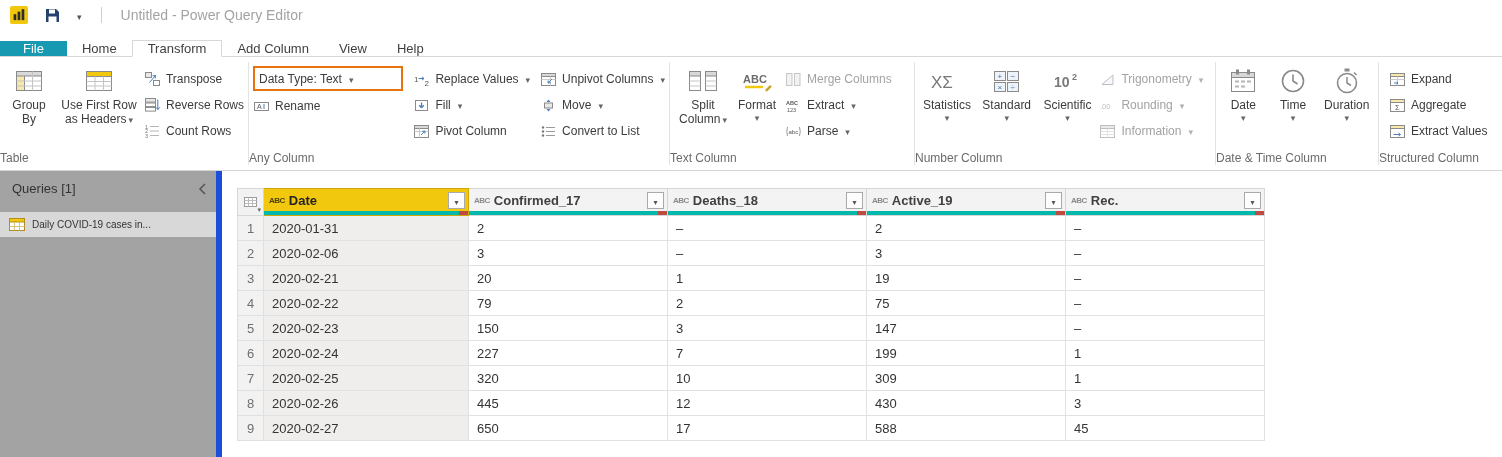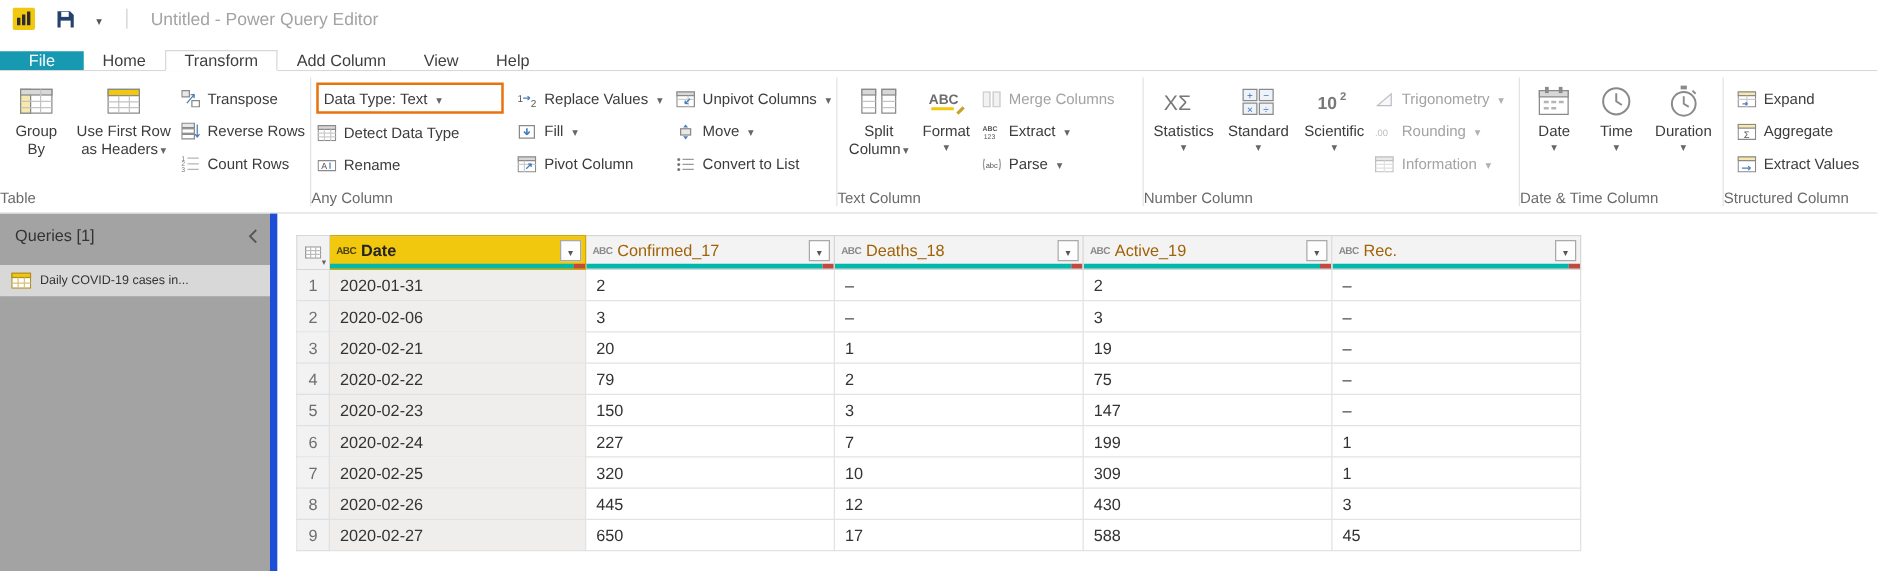--- a/index.html
+++ b/index.html
@@ -45,21 +45,21 @@
     overflow:hidden;white-space:nowrap}
   .qitem.selected{background:#d8d8d8}
   .gridwrap{flex:1;padding:17px 0 0 15px;overflow:hidden;background:#fff}
   table.grid{border-collapse:collapse;table-layout:fixed;width:1027px;font-size:13px}
   .grid th,.grid td{border:1px solid #e2e2e2;overflow:hidden;white-space:nowrap}
   th.corner{background:#f2f2f2;border:1px solid #d6d6d6;height:26px;position:relative}
   .corner-caret::after{content:"▾";font-size:7px;color:#666;position:absolute;right:2px;bottom:1px}
   th.colh{padding:0;height:26px;background:#f3f3f3;border:1px solid #d6d6d6;vertical-align:bottom}
   th.colh .hrow{display:flex;align-items:center;gap:4px;height:22px;padding:0 3px 0 5px}
   .tglyph{font-size:8px;font-weight:bold;color:#8a8a8a;letter-spacing:-.5px}
-  .cname{flex:1;text-align:left;color:#a16207;font-weight:normal}
+  .cname{flex:1;text-align:left;color:#404040;font-weight:bold}
   th.colh.sel{background:#f2c80f;border-color:#cfa70a}
   th.colh.sel .cname{color:#252423;font-weight:bold}
   th.colh.sel .tglyph{color:#4d420e}
   .fbtn{width:17px;height:17px;flex:0 0 17px;border:1px solid #a9a9a9;background:#fdfdfd;
     display:flex;align-items:center;justify-content:center}
   .fcaret::after{content:"▾";font-size:8px;color:#555}
   .qbar{height:4px;display:flex}
   .qok{flex:1;background:#01b8aa}
   .qerr{width:9px;background:#bf4a3f}
   td.rownum{background:#f2f2f2;color:#6f6f6f;text-align:center;height:25px;border:1px solid #e0e0e0}
@@ -170,30 +170,20 @@
         <div class="smallcol" style="width:158px">
           <div class="hlbox">
             <div class="smbtn">
               <span>Data Type: Text</span>
                 <span class="caret"></span>
             </div>
           </div>
           <div class="smbtn">
             <span class="sicon">
               <svg width="15" height="13">
-                  <rect x="0.5" y="0.5" width="14" height="12" fill="#fff" stroke="#8a8a8a"></rect>
-                  <rect x="0.5" y="0.5" width="14" height="3" fill="#d8d8d8" stroke="#8a8a8a"></rect>
-                  <path d="M0.5 6.5h14M0.5 9.5h14M5.5 3.5v9M10.5 3.5v9" stroke="#ccc"></path>
-                </svg>
-            </span>
-              <span>Detect Data Type</span>
-          </div>
-          <div class="smbtn">
-            <span class="sicon">
-              <svg width="15" height="13">
                   <rect x="0.5" y="2.5" width="14" height="8" fill="#fff" stroke="#8a8a8a"></rect>
                   <text x="3" y="9.3" font-size="7" fill="#555">A</text>
                   <line x1="10" y1="4" x2="10" y2="9" stroke="#4a7ebb"></line>
                 </svg>
             </span>
               <span>Rename</span>
           </div>
         </div>
         <div class="smallcol" style="width:118px">
           <div class="smbtn">

